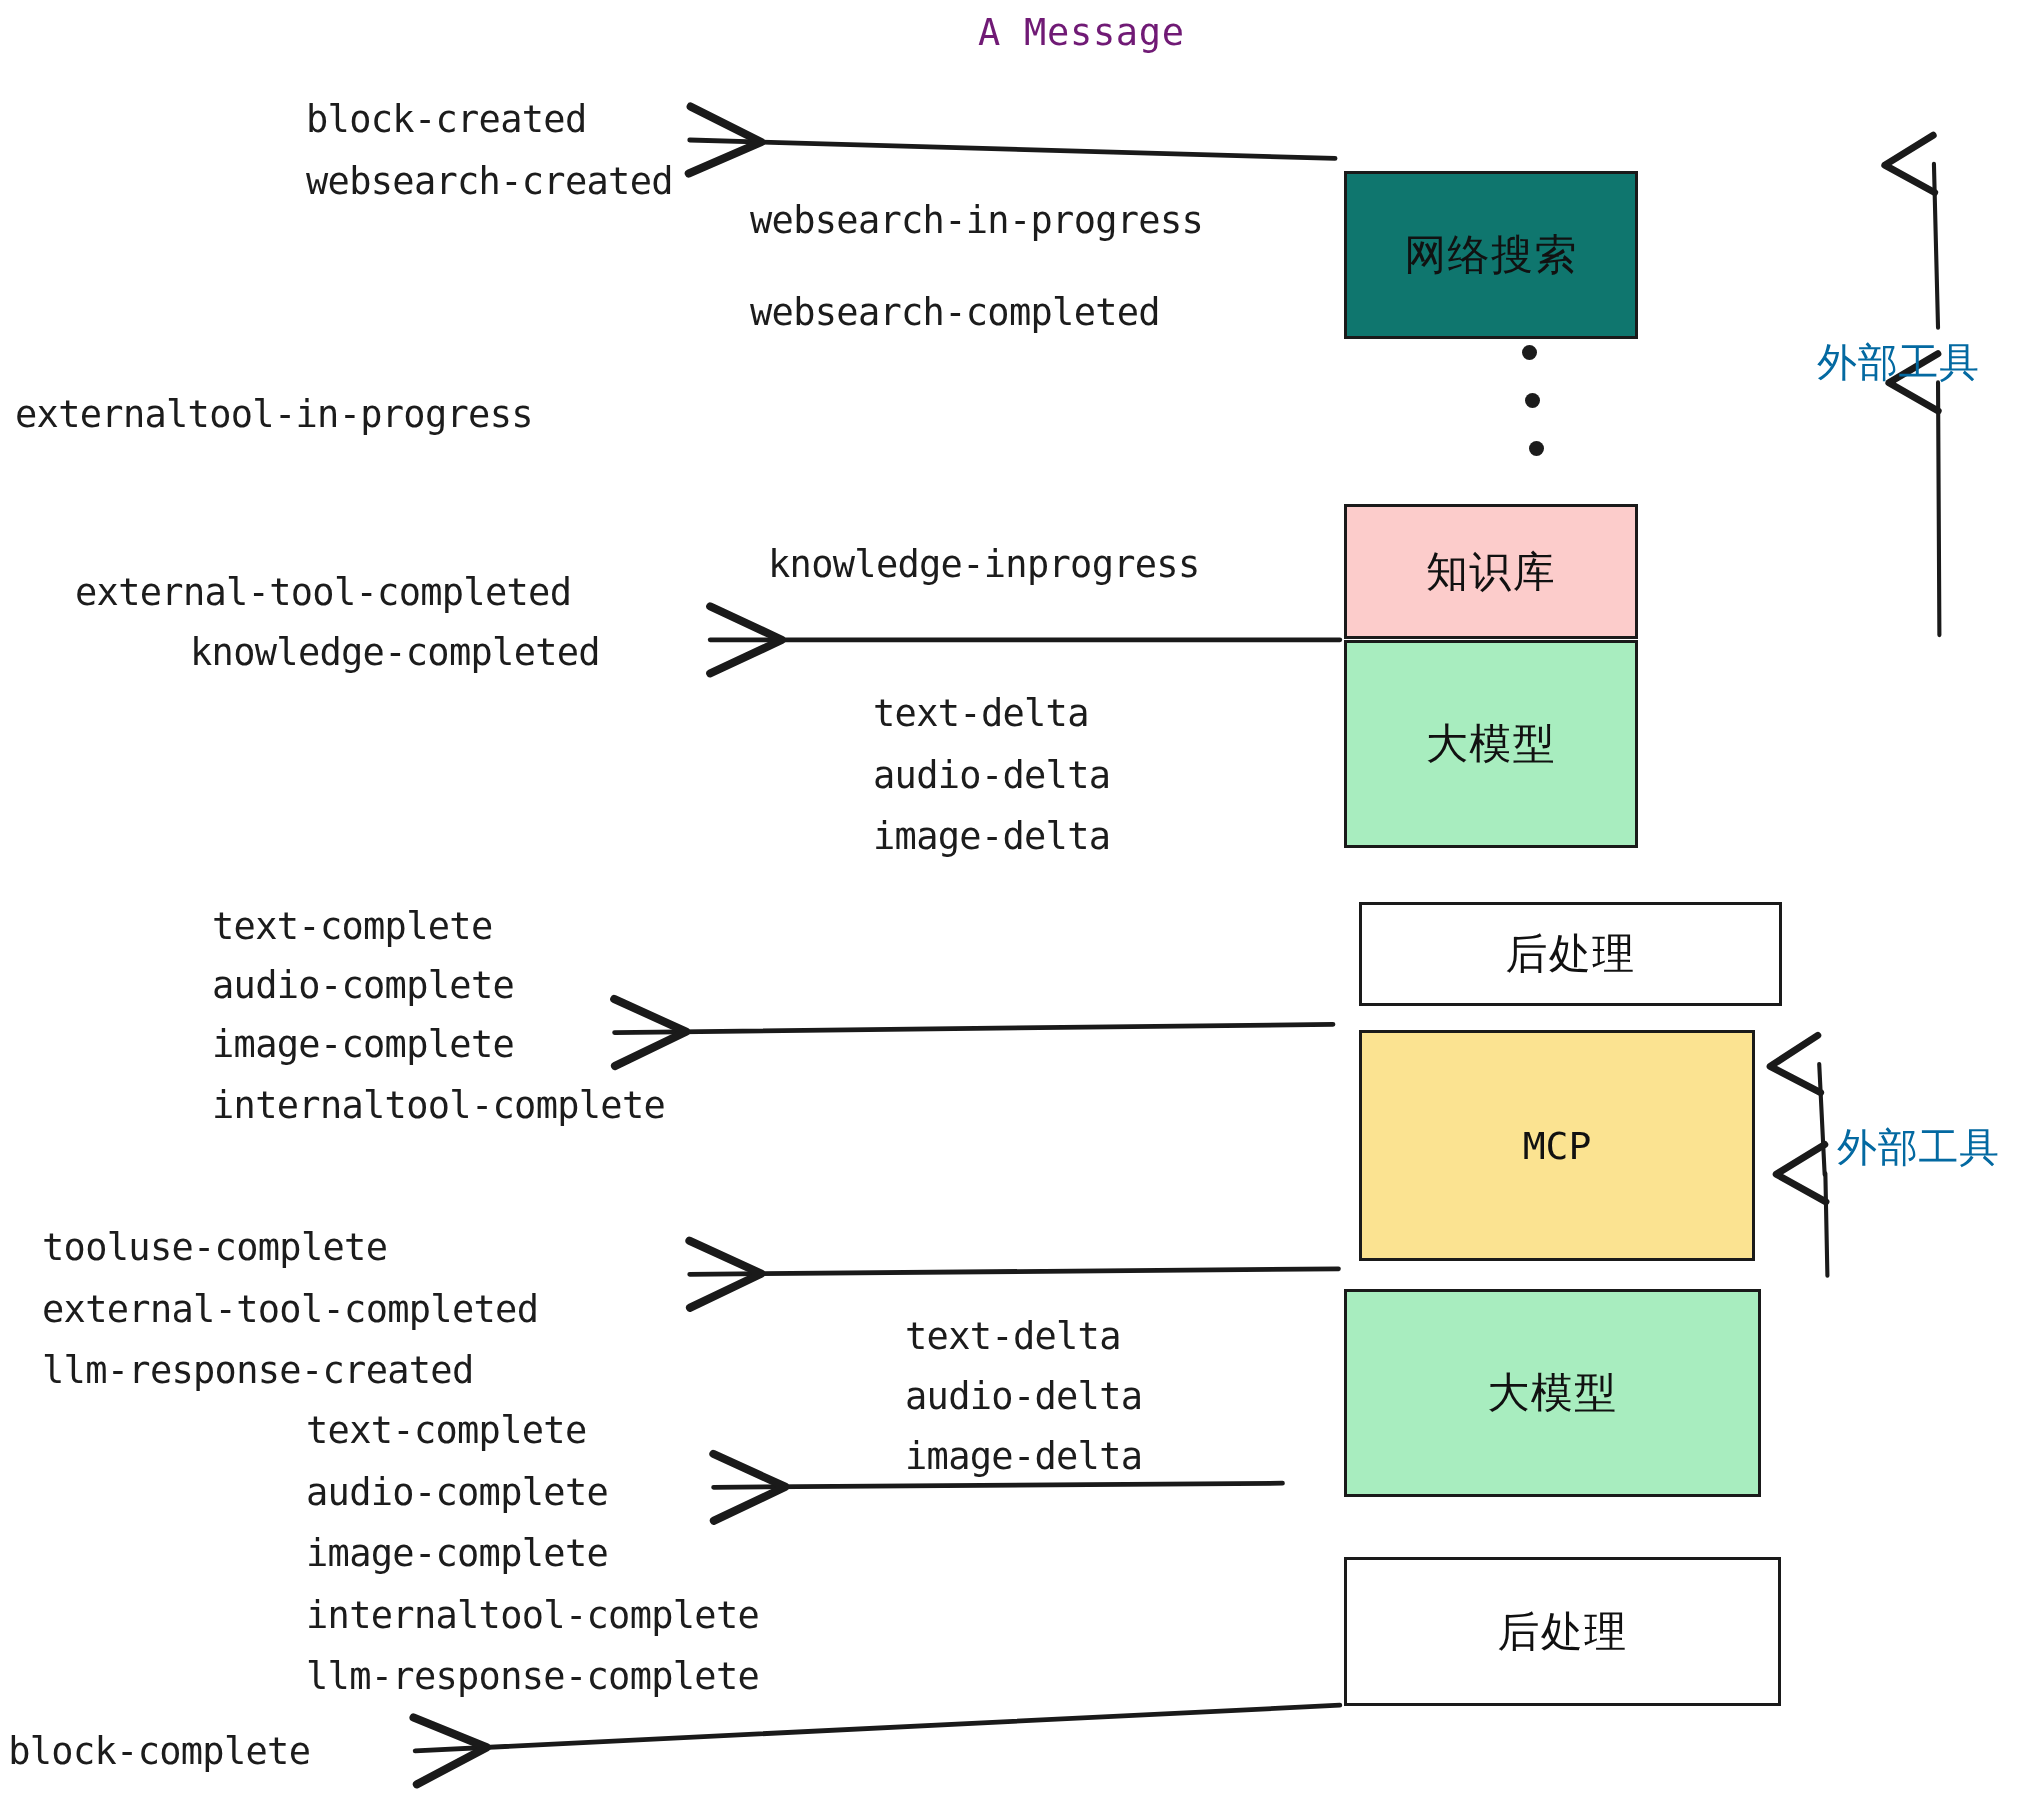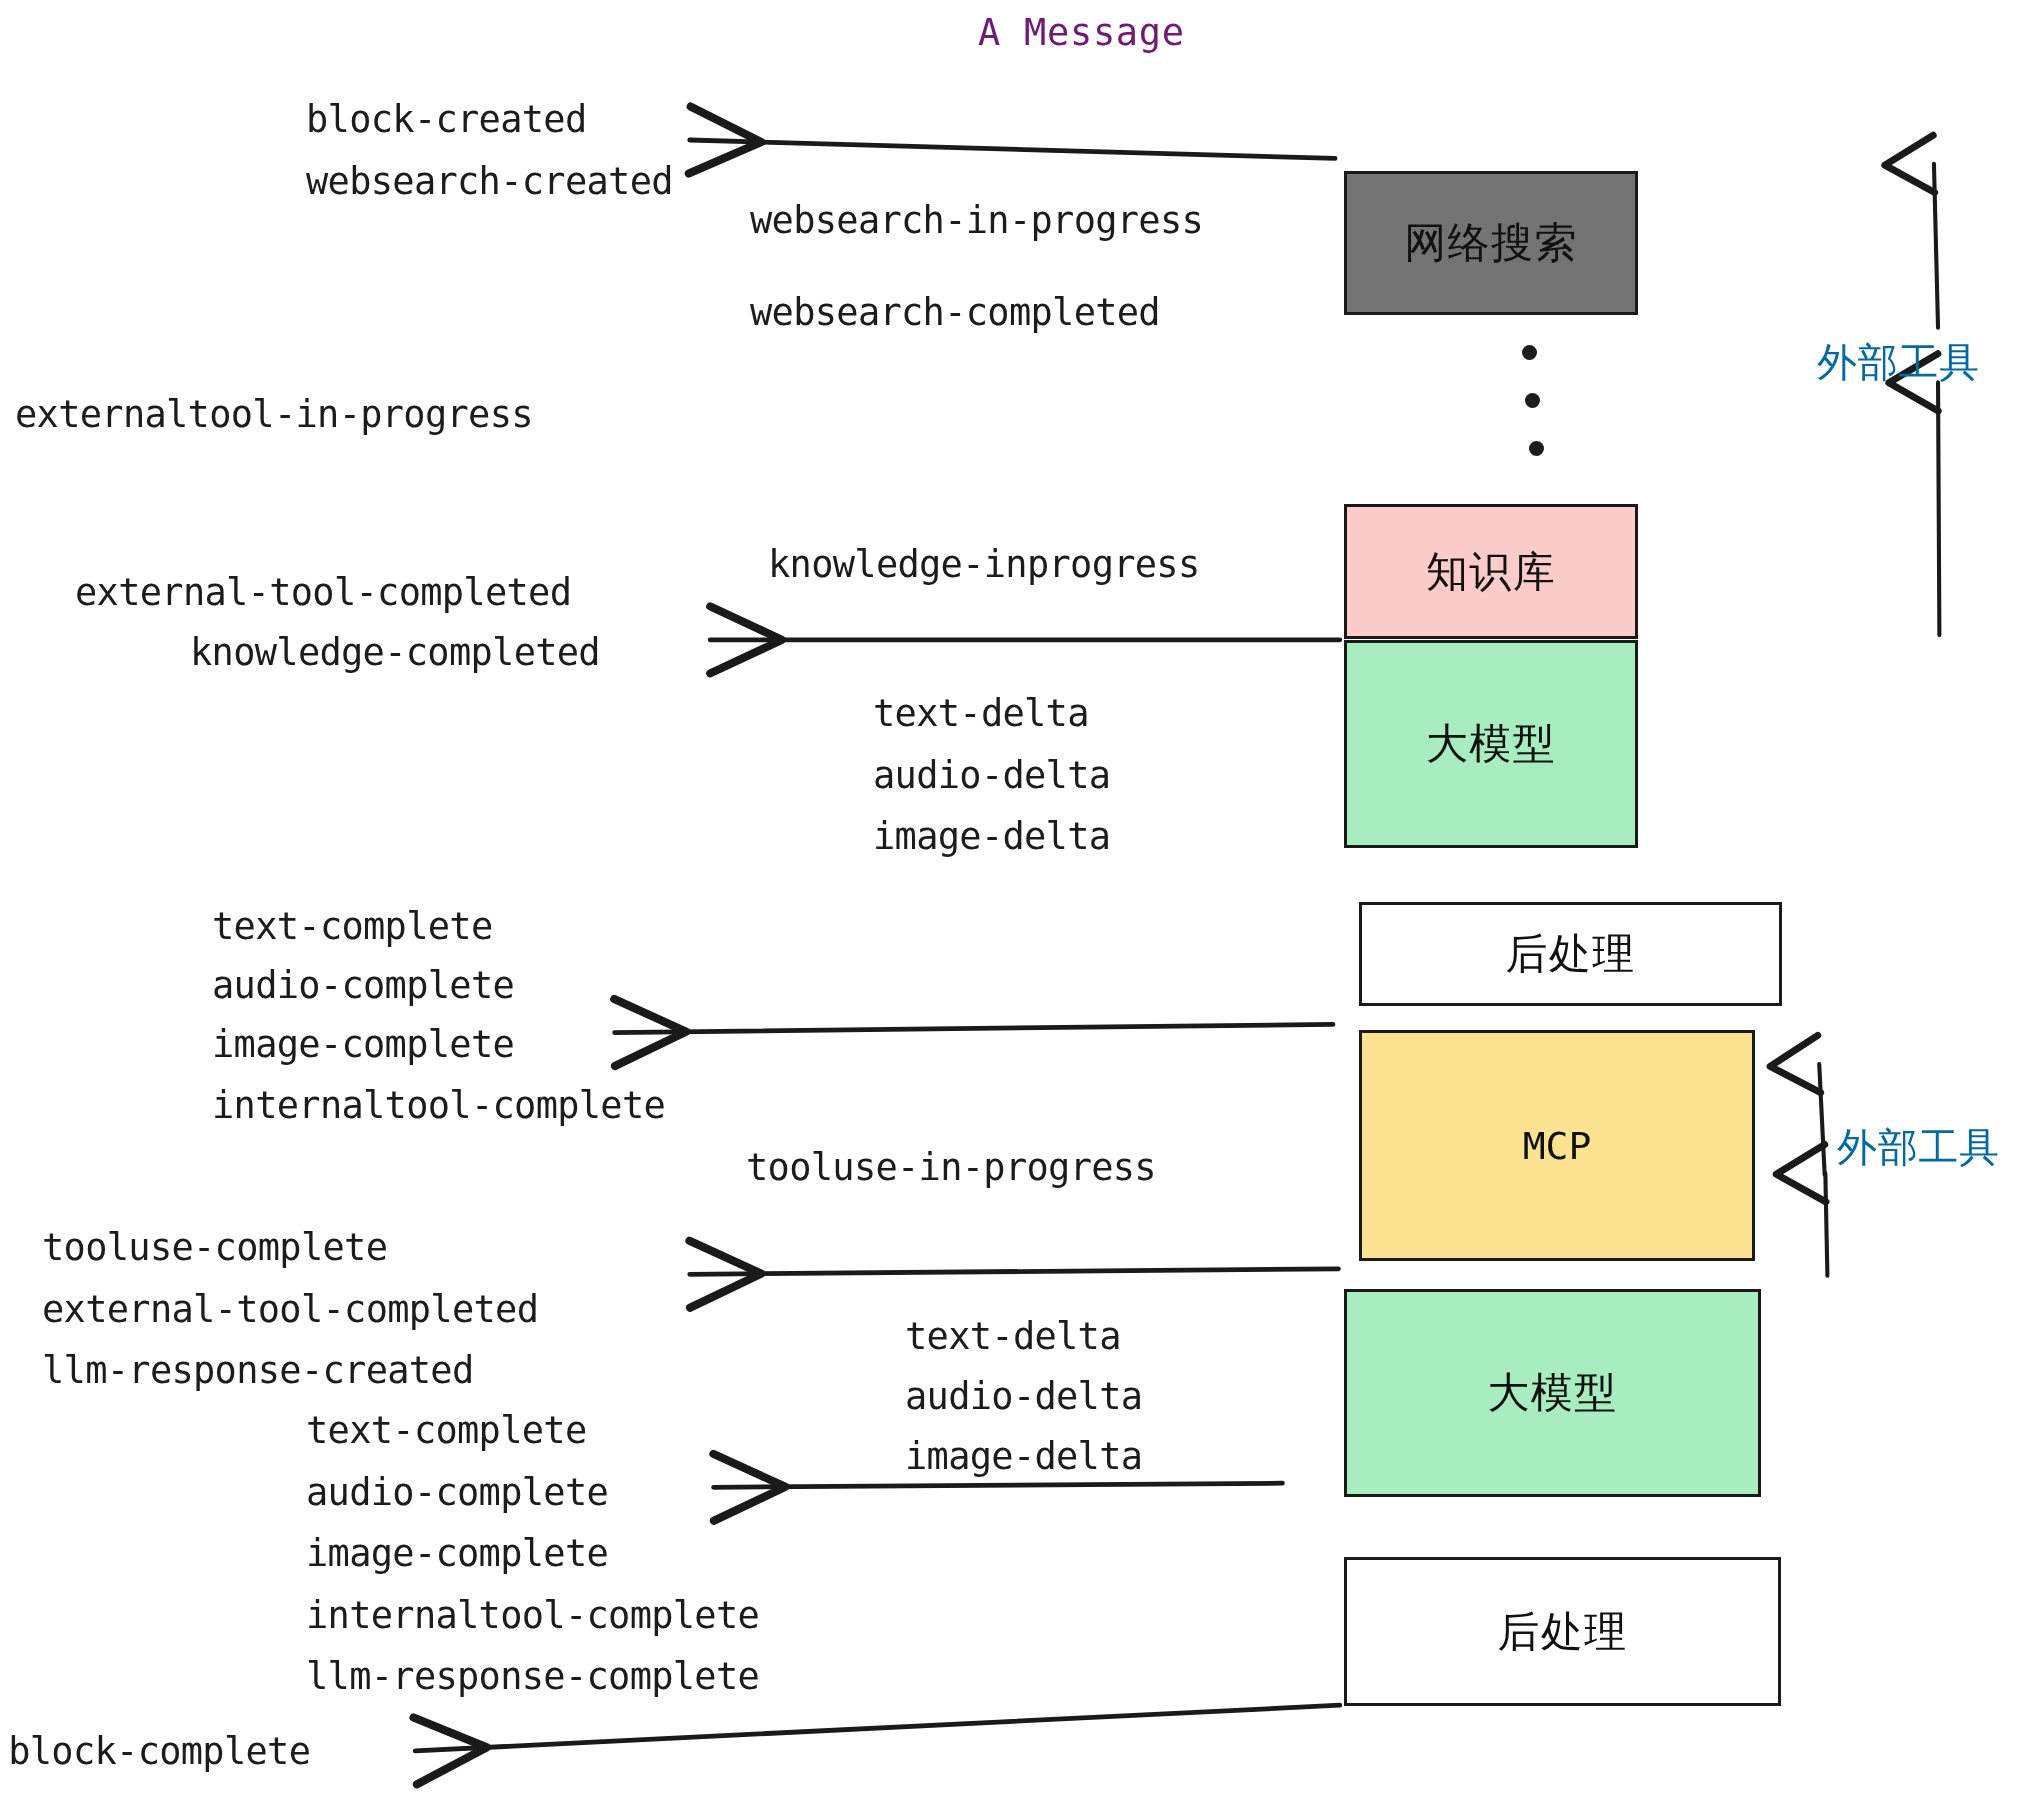--- a/index.html
+++ b/index.html
@@ -145,21 +145,20 @@
   <div class="evt" style="left:873px; top:818px;">image-delta</div>
 
   <div class="evt" style="left:212px; top:908px;">text-complete</div>
 
   <div class="evt" style="left:212px; top:967px;">audio-complete</div>
 
   <div class="evt" style="left:212px; top:1026px;">image-complete</div>
 
   <div class="evt" style="left:212px; top:1087px;">internaltool-complete</div>
 
-  <div class="evt" style="left:746px; top:1149px;">tooluse-in-progress</div>
 
   <div class="evt" style="left:42px; top:1229px;text-align:center;">tooluse-complete</div>
 
   <div class="evt" style="left:42px; top:1291px;">external-tool-completed</div>
 
   <div class="evt" style="left:42px; top:1352px;">llm-response-created</div>
 
   <div class="evt" style="left:905px; top:1318px;">text-delta</div>
 
   <div class="evt" style="left:905px; top:1378px;">audio-delta</div>
@@ -171,21 +170,21 @@
   <div class="evt" style="left:306px; top:1474px;">audio-complete</div>
 
   <div class="evt" style="left:306px; top:1535px;">image-complete</div>
 
   <div class="evt" style="left:306px; top:1597px;">internaltool-complete</div>
 
   <div class="evt" style="left:306px; top:1658px;">llm-response-complete</div>
 
   <div class="evt" style="left:8.2px; top:1733px;">block-complete</div>
 
-  <div class="box" style="left:1344px; top:171px; width:294px; height:144px; background:#737373;">
+  <div class="box" style="left:1344px; top:171px; width:294px; height:168px; background:#0f766e;">
     <span>网络搜索</span>
   </div>
 
   <div class="dots" style="left:1522px; top:345px;">
     <i></i>
       <i></i>
       <i></i>
   </div>
 
   <div class="box" style="left:1344px; top:504px; width:294px; height:135px; background:#FCCCCB;">

